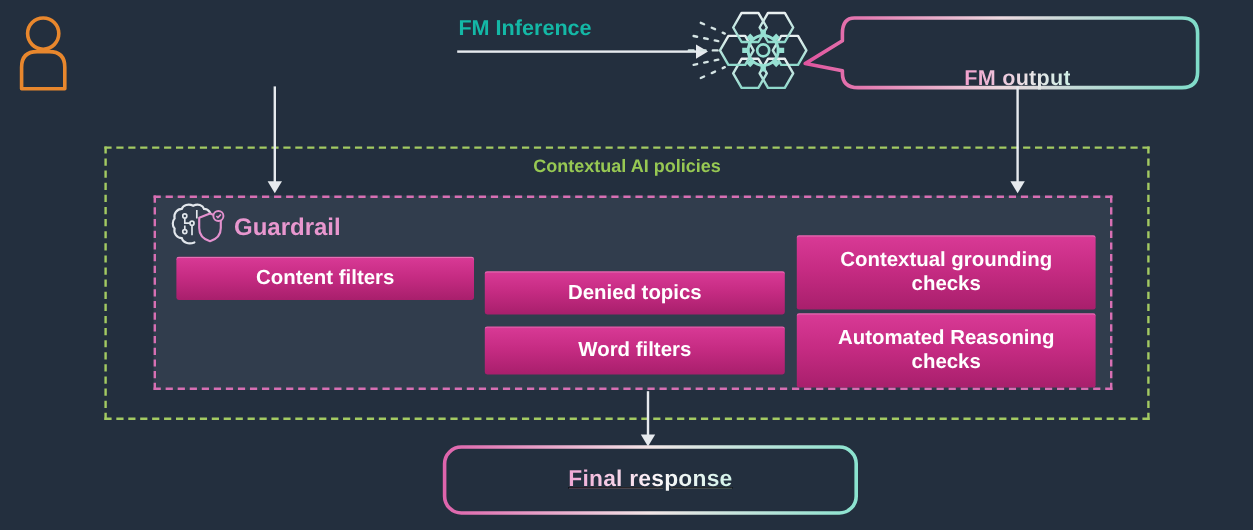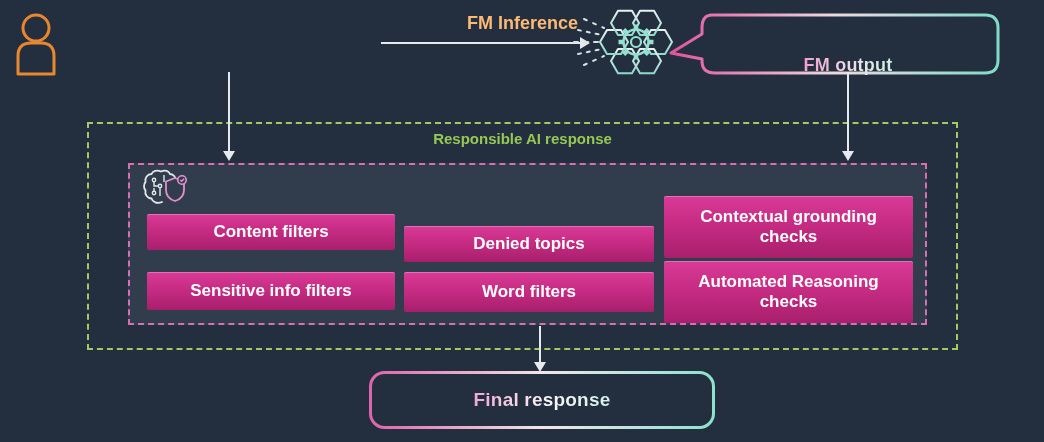--- a/index.html
+++ b/index.html
@@ -50,50 +50,50 @@
     box-shadow:inset 0 1px 0 rgba(255,255,255,.28);
     border-radius:2px;padding:0 10px;box-sizing:border-box;
   }
   #btn-content   {left:147px;top:214px;width:248px;height:36px;}
   #btn-denied    {left:404px;top:226px;width:250px;height:36px;text-align:right;}
   #btn-sensitive {left:147px;top:272px;width:248px;height:38px;}
   #btn-word      {left:404px;top:272px;width:250px;height:40px;}
   #btn-contextual{left:664px;top:196px;width:249px;height:62px;}
   #btn-automated {left:664px;top:261px;width:249px;height:62px;}
   
-  #fm-inference-label{left:382px;top:13px;width:196px;text-align:right;
-    color:#fdba74;font-size:18px;}
+  #fm-inference-label{left:382px;top:13px;width:196px;text-align:left;
+    color:#14b8a6;font-size:18px;}
 </style>
 </head>
 <body>
 
 <div id="stage">
 
   <div id="policy-box" class="abs"></div>
-  <div id="policy-label" class="abs">Responsible AI response</div>
+  <div id="policy-label" class="abs">Contextual AI policies</div>
 
   <div id="guardrail-panel" class="abs"></div>
   <div id="guardrail-header" class="abs">
     <span>
       <svg width="46" height="36" viewBox="0 0 46 36">
         <path d="M20 33 C15 35 10.5 33 9.5 29.5 C5.5 29.5 2.5 25.5 3.5 21.5 C1.5 19.5 1.5 15 3.5 13 C2.5 9 5.5 5 9.5 5 C10.5 2 15 .5 19 2.5 C23 .5 27 2 28 5 C31.5 5 34.5 8.5 33.5 12.5" fill="none" stroke="#E2E7EC" stroke-width="1.8" stroke-linecap="round"></path>
         <circle cx="12" cy="11" r="1.7" fill="none" stroke="#E2E7EC" stroke-width="1.4"></circle>
         <circle cx="18" cy="17" r="1.7" fill="none" stroke="#E2E7EC" stroke-width="1.4"></circle>
         <circle cx="12" cy="24" r="1.7" fill="none" stroke="#E2E7EC" stroke-width="1.4"></circle>
         <path d="M12 12.8 V17 H16.2 M12 22.2 V19 M18 18.8 V27 M22 6 V13" fill="none" stroke="#E2E7EC" stroke-width="1.4"></path>
         <path d="M33 9 L42 12.5 V21 C42 27 38 30.5 33 32 C28 30.5 24 27 24 21 V12.5 Z" fill="#313D4D" stroke="#E391CE" stroke-width="1.8" stroke-linejoin="round"></path>
         <circle cx="40" cy="11" r="4.2" fill="#313D4D" stroke="#E391CE" stroke-width="1.6"></circle>
         <path d="M38.3 11 l1.3 1.3 l2.5 -2.6" fill="none" stroke="#E391CE" stroke-width="1.4"></path>
       </svg>
     </span>
+    <span id="guardrail-title">Guardrail</span>
   </div>
 
   <div id="btn-content" class="gbtn">Content filters</div>
   <div id="btn-denied" class="gbtn">Denied topics</div>
-  <div id="btn-sensitive" class="gbtn">Sensitive info filters</div>
   <div id="btn-word" class="gbtn">Word filters</div>
   <div id="btn-automated" class="gbtn">Automated Reasoning checks</div>
   <div id="btn-contextual" class="gbtn">Contextual grounding checks</div>
 
   <div class="abs" style="left:12px;top:12px;">
     <svg width="48" height="64" viewBox="0 0 48 64">
       <circle cx="24" cy="16" r="13" fill="none" stroke="#E8872D" stroke-width="3"></circle>
       <path d="M6 62 V44 Q6 31 19 31 H29 Q42 31 42 44 V62 Z" fill="#232F3E" stroke="#E8872D" stroke-width="3" stroke-linejoin="round"></path>
     </svg>
   </div>
@@ -168,18 +168,18 @@
     <svg width="348" height="60" viewBox="0 0 348 60" style="position:absolute;inset:0;">
       <defs>
         <linearGradient id="finalGrad" x1="0" y1="0" x2="1" y2="0">
           <stop offset="0" stop-color="#DE64AC"></stop>
           <stop offset=".5" stop-color="#F2E6E7"></stop>
           <stop offset="1" stop-color="#8BE3CF"></stop>
         </linearGradient>
       </defs>
       <rect x="2.5" y="2.5" width="343" height="55" rx="14" fill="none" stroke="url(#finalGrad)" stroke-width="3"></rect>
     </svg>
-    <div class="bubble-label" style="font-size:19px;">
+    <div class="bubble-label" style="font-size:19px;text-decoration:underline;">
       <span class="grad grad-final">Final response</span>
     </div>
   </div>
 
 </div>
 
 </body></html>

